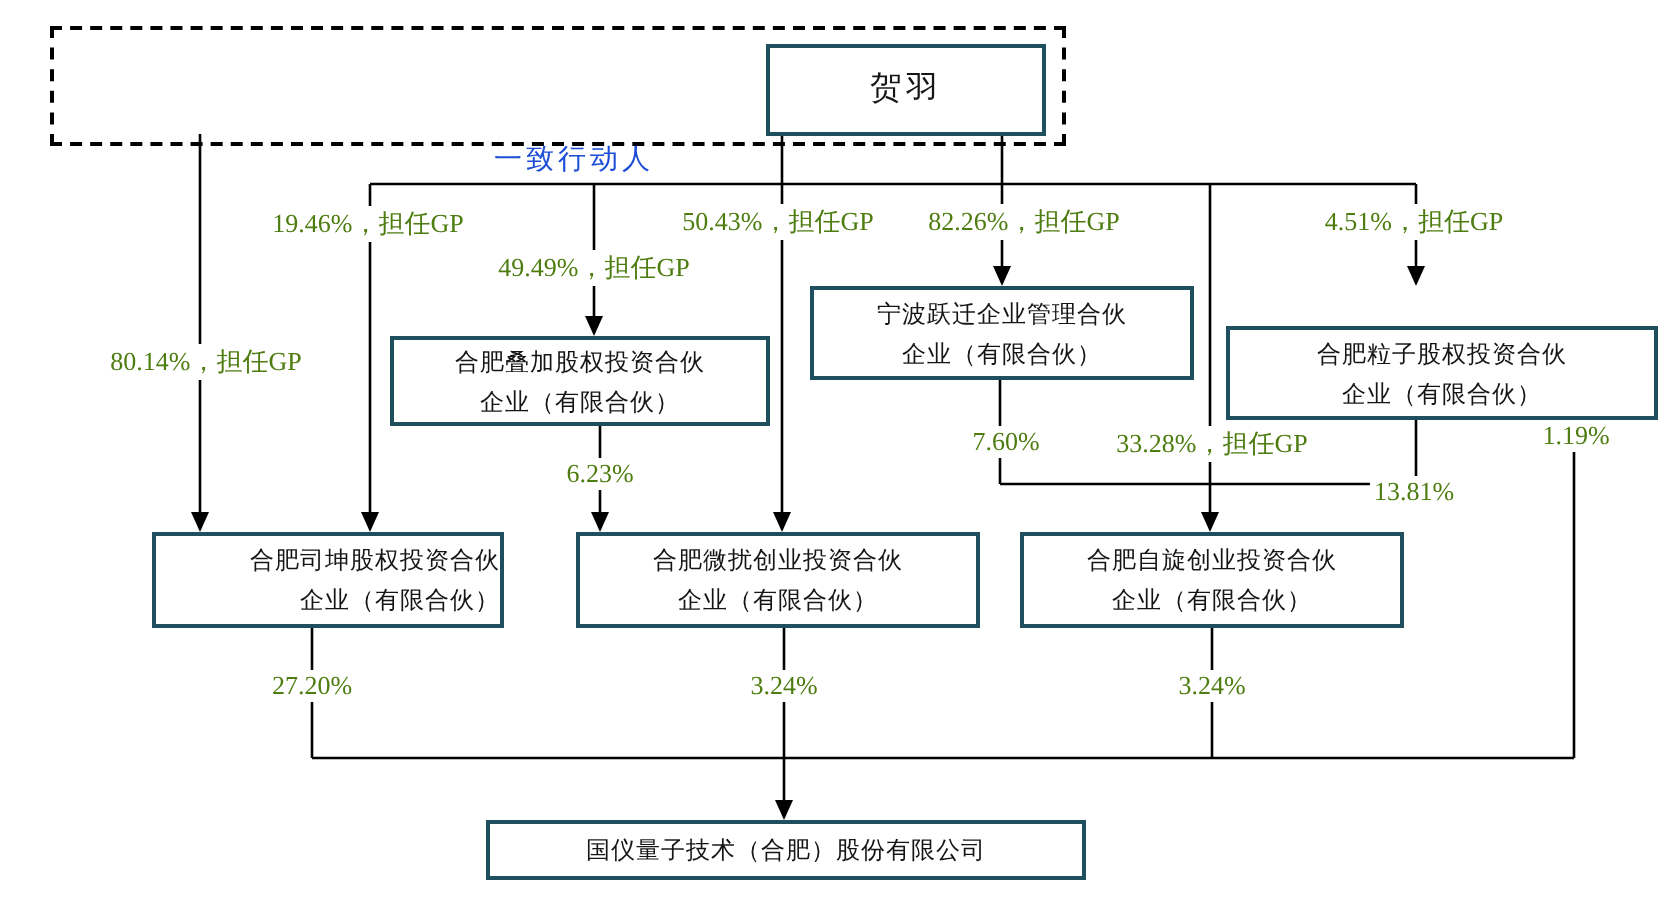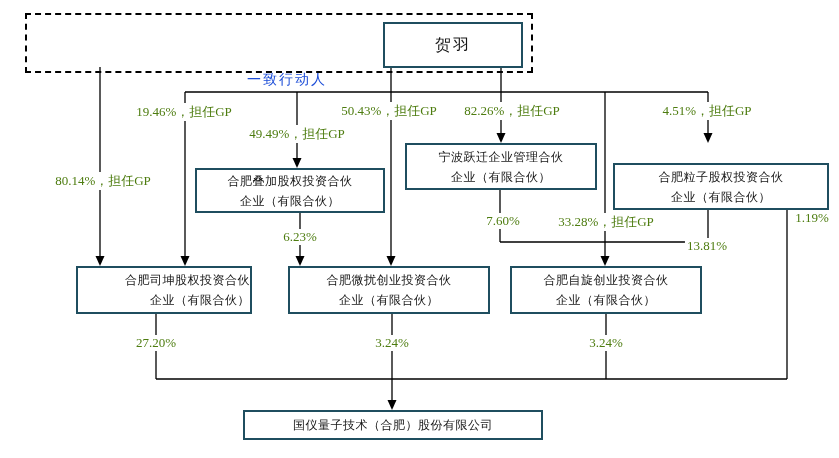--- a/index.html
+++ b/index.html
@@ -119,18 +119,18 @@
   <div class="lbl" style="left:103px; top:181px;">80.14%，担任GP</div>
   <div class="lbl" style="left:184px; top:112px;">19.46%，担任GP</div>
   <div class="lbl" style="left:297px; top:134px;">49.49%，担任GP</div>
   <div class="lbl" style="left:389px; top:111px;">50.43%，担任GP</div>
   <div class="lbl" style="left:512px; top:111px;">82.26%，担任GP</div>
   <div class="lbl" style="left:707px; top:111px;">4.51%，担任GP</div>
   <div class="lbl" style="left:300px; top:237px;">6.23%</div>
   <div class="lbl" style="left:503px; top:221px;">7.60%</div>
   <div class="lbl" style="left:606px; top:222px;">33.28%，担任GP</div>
   <div class="lbl" style="left:707px; top:218px;margin-top:28px;">13.81%</div>
-  <div class="lbl" style="left:788px; top:218px;margin-left:24px;">1.19%</div>
+  <div class="lbl" style="left:788px; top:218px;">1.19%</div>
   <div class="lbl" style="left:156px; top:343px;">27.20%</div>
   <div class="lbl" style="left:392px; top:343px;">3.24%</div>
   <div class="lbl" style="left:606px; top:343px;">3.24%</div>
 
 </div>
 
 </body></html>

